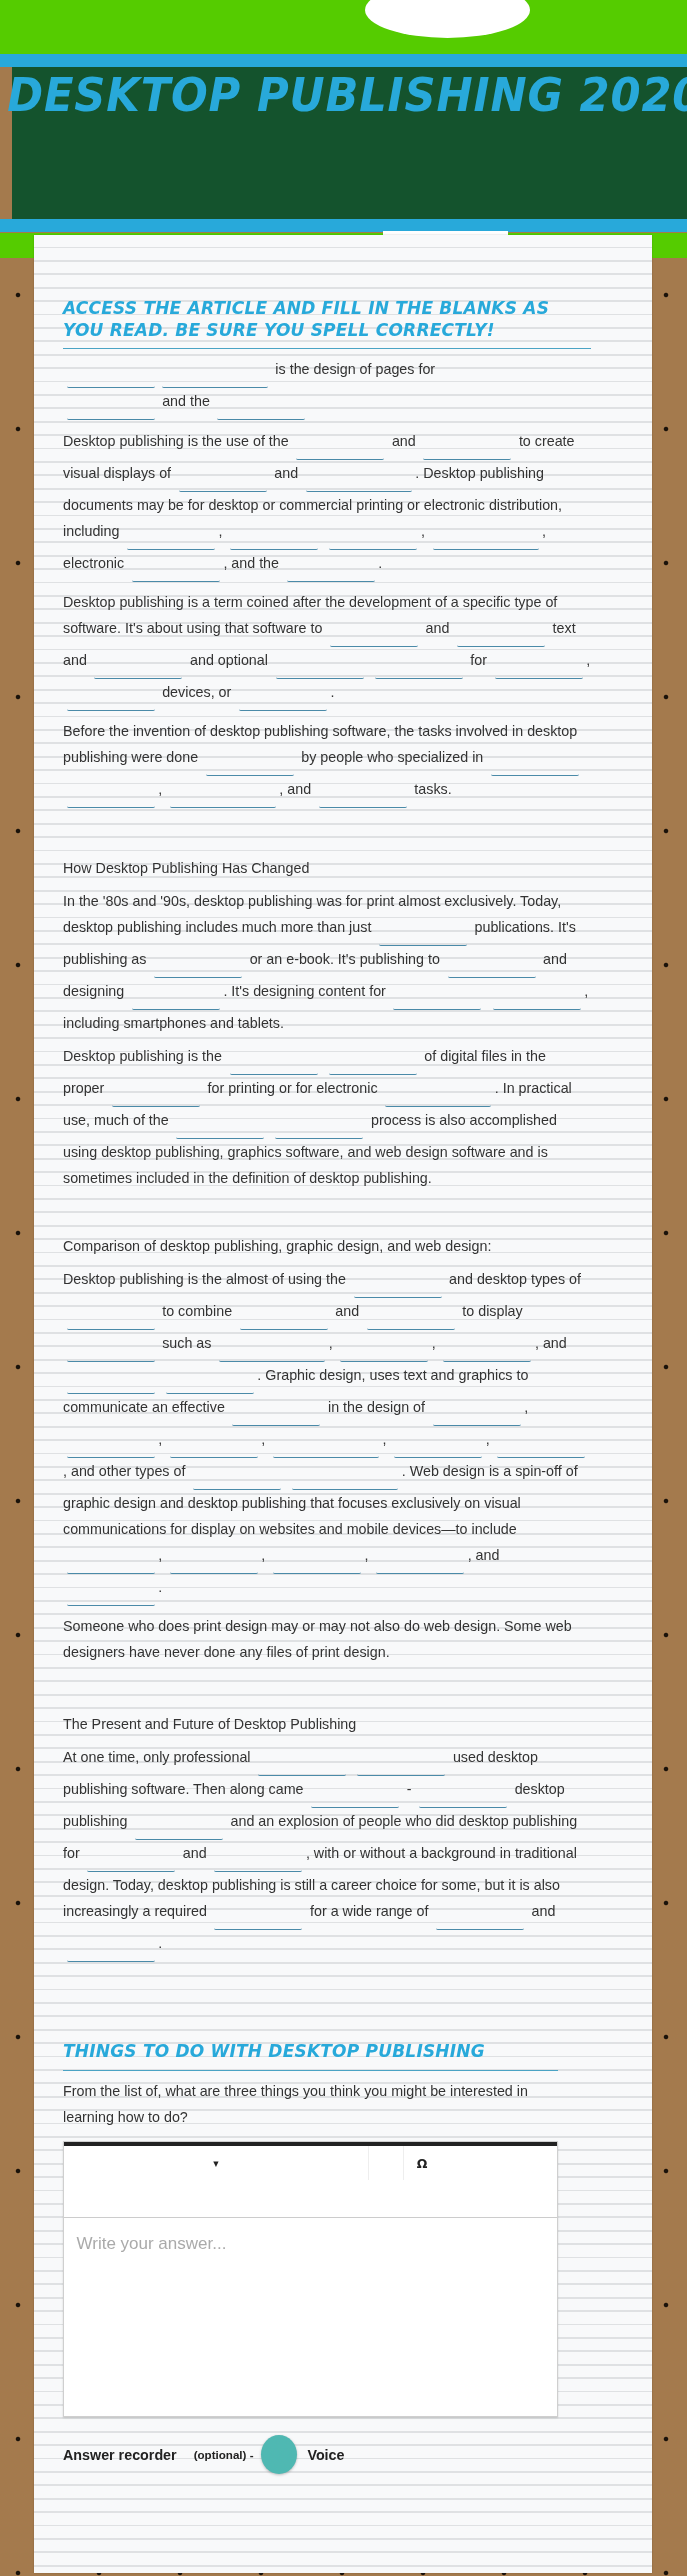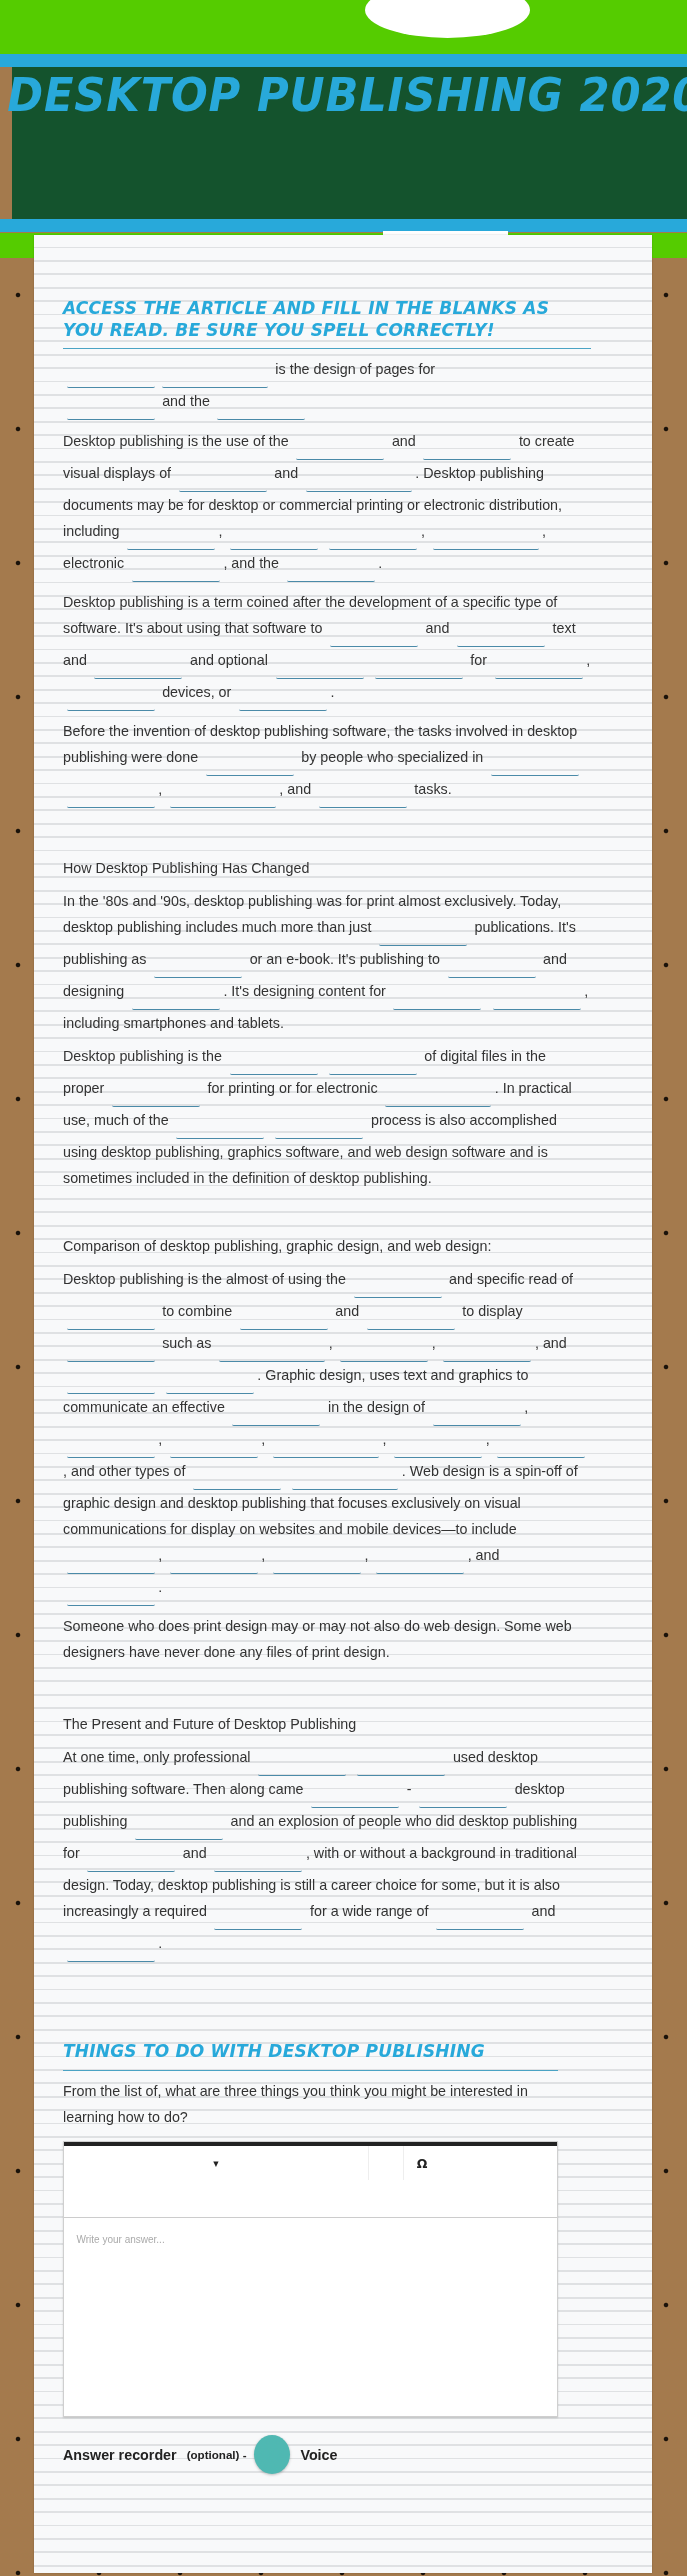--- a/index.html
+++ b/index.html
@@ -88,29 +88,29 @@
     box-shadow: 0 0.9px 1.8px rgba(0,0,0,0.15);
   }
   .editor-toolbar-bar { height: 4.5px; background: #222; }
   .editor-toolbar { display: flex; height: 72px; border-bottom: 1.8px solid #ccc; }
   .tb-cell { height: 34px; display:flex; align-items:center; justify-content:center; font-size: 10.7px; color:#222; }
   .tb-1 { width: 304px; }
   .tb-2 { width: 36px; border-left: 0.9px solid #eee; border-right: 0.9px solid #eee; }
   .tb-3 { width: 36px; font-weight:bold; font-size:12.5px; }
   .editor-area {
     width: 100%; height: 195px; border: none; resize: none; outline: none;
-    font-family: "Liberation Sans", sans-serif; font-size: 10px;
+    font-family: "Liberation Sans", sans-serif; font-size: 17px;
     padding: 16px 12.5px; color: #0f766e;
   }
   .editor-area::placeholder { color: #aaa; }
   .recorder {
     display:flex; align-items:center; margin-top: 18px;
     font-family: "Liberation Sans", sans-serif; font-weight: bold; color: #222; font-size: 14.3px;
   }
-  .recorder .opt { font-size: 11.6px; margin-left: 10px; }
+  .recorder .opt { font-size: 11.6px; margin-left: 17px; }
   .rec-btn {
     width: 36px; height: 39px; border-radius: 50%; background: #4fb8b2;
     margin: 0 10.7px 0 7.2px; box-shadow: 0 0.9px 2.7px rgba(0,0,0,0.25); cursor:pointer;
   }
 </style>
 </head>
 <body>
 
 <div class="cork"></div>
 <div class="green-top"></div>
@@ -208,21 +208,21 @@
     <input class="blank" style="">
     <span>process is also accomplished using desktop publishing, graphics software, and web design software and is sometimes included in the definition of desktop publishing.</span>
   </div>
 </div>
 
 <div class="content" style="top:1233px;">
   <div class="subheading">Comparison of desktop publishing, graphic design, and web design:</div>
   <div class="para">
     <span>Desktop publishing is the almost of using the</span>
     <input class="blank" style="">
-    <span>and specific read of</span>
+    <span>and desktop types of</span>
     <input class="blank" style="">
     <span>to combine</span>
     <input class="blank" style="">
     <span>and</span>
     <input class="blank" style="">
     <span>to display</span>
     <input class="blank" style="">
     <span>such as</span>
     <input class="blank w" style=""><span>,</span>
     <input class="blank" style=""><span>,</span>

